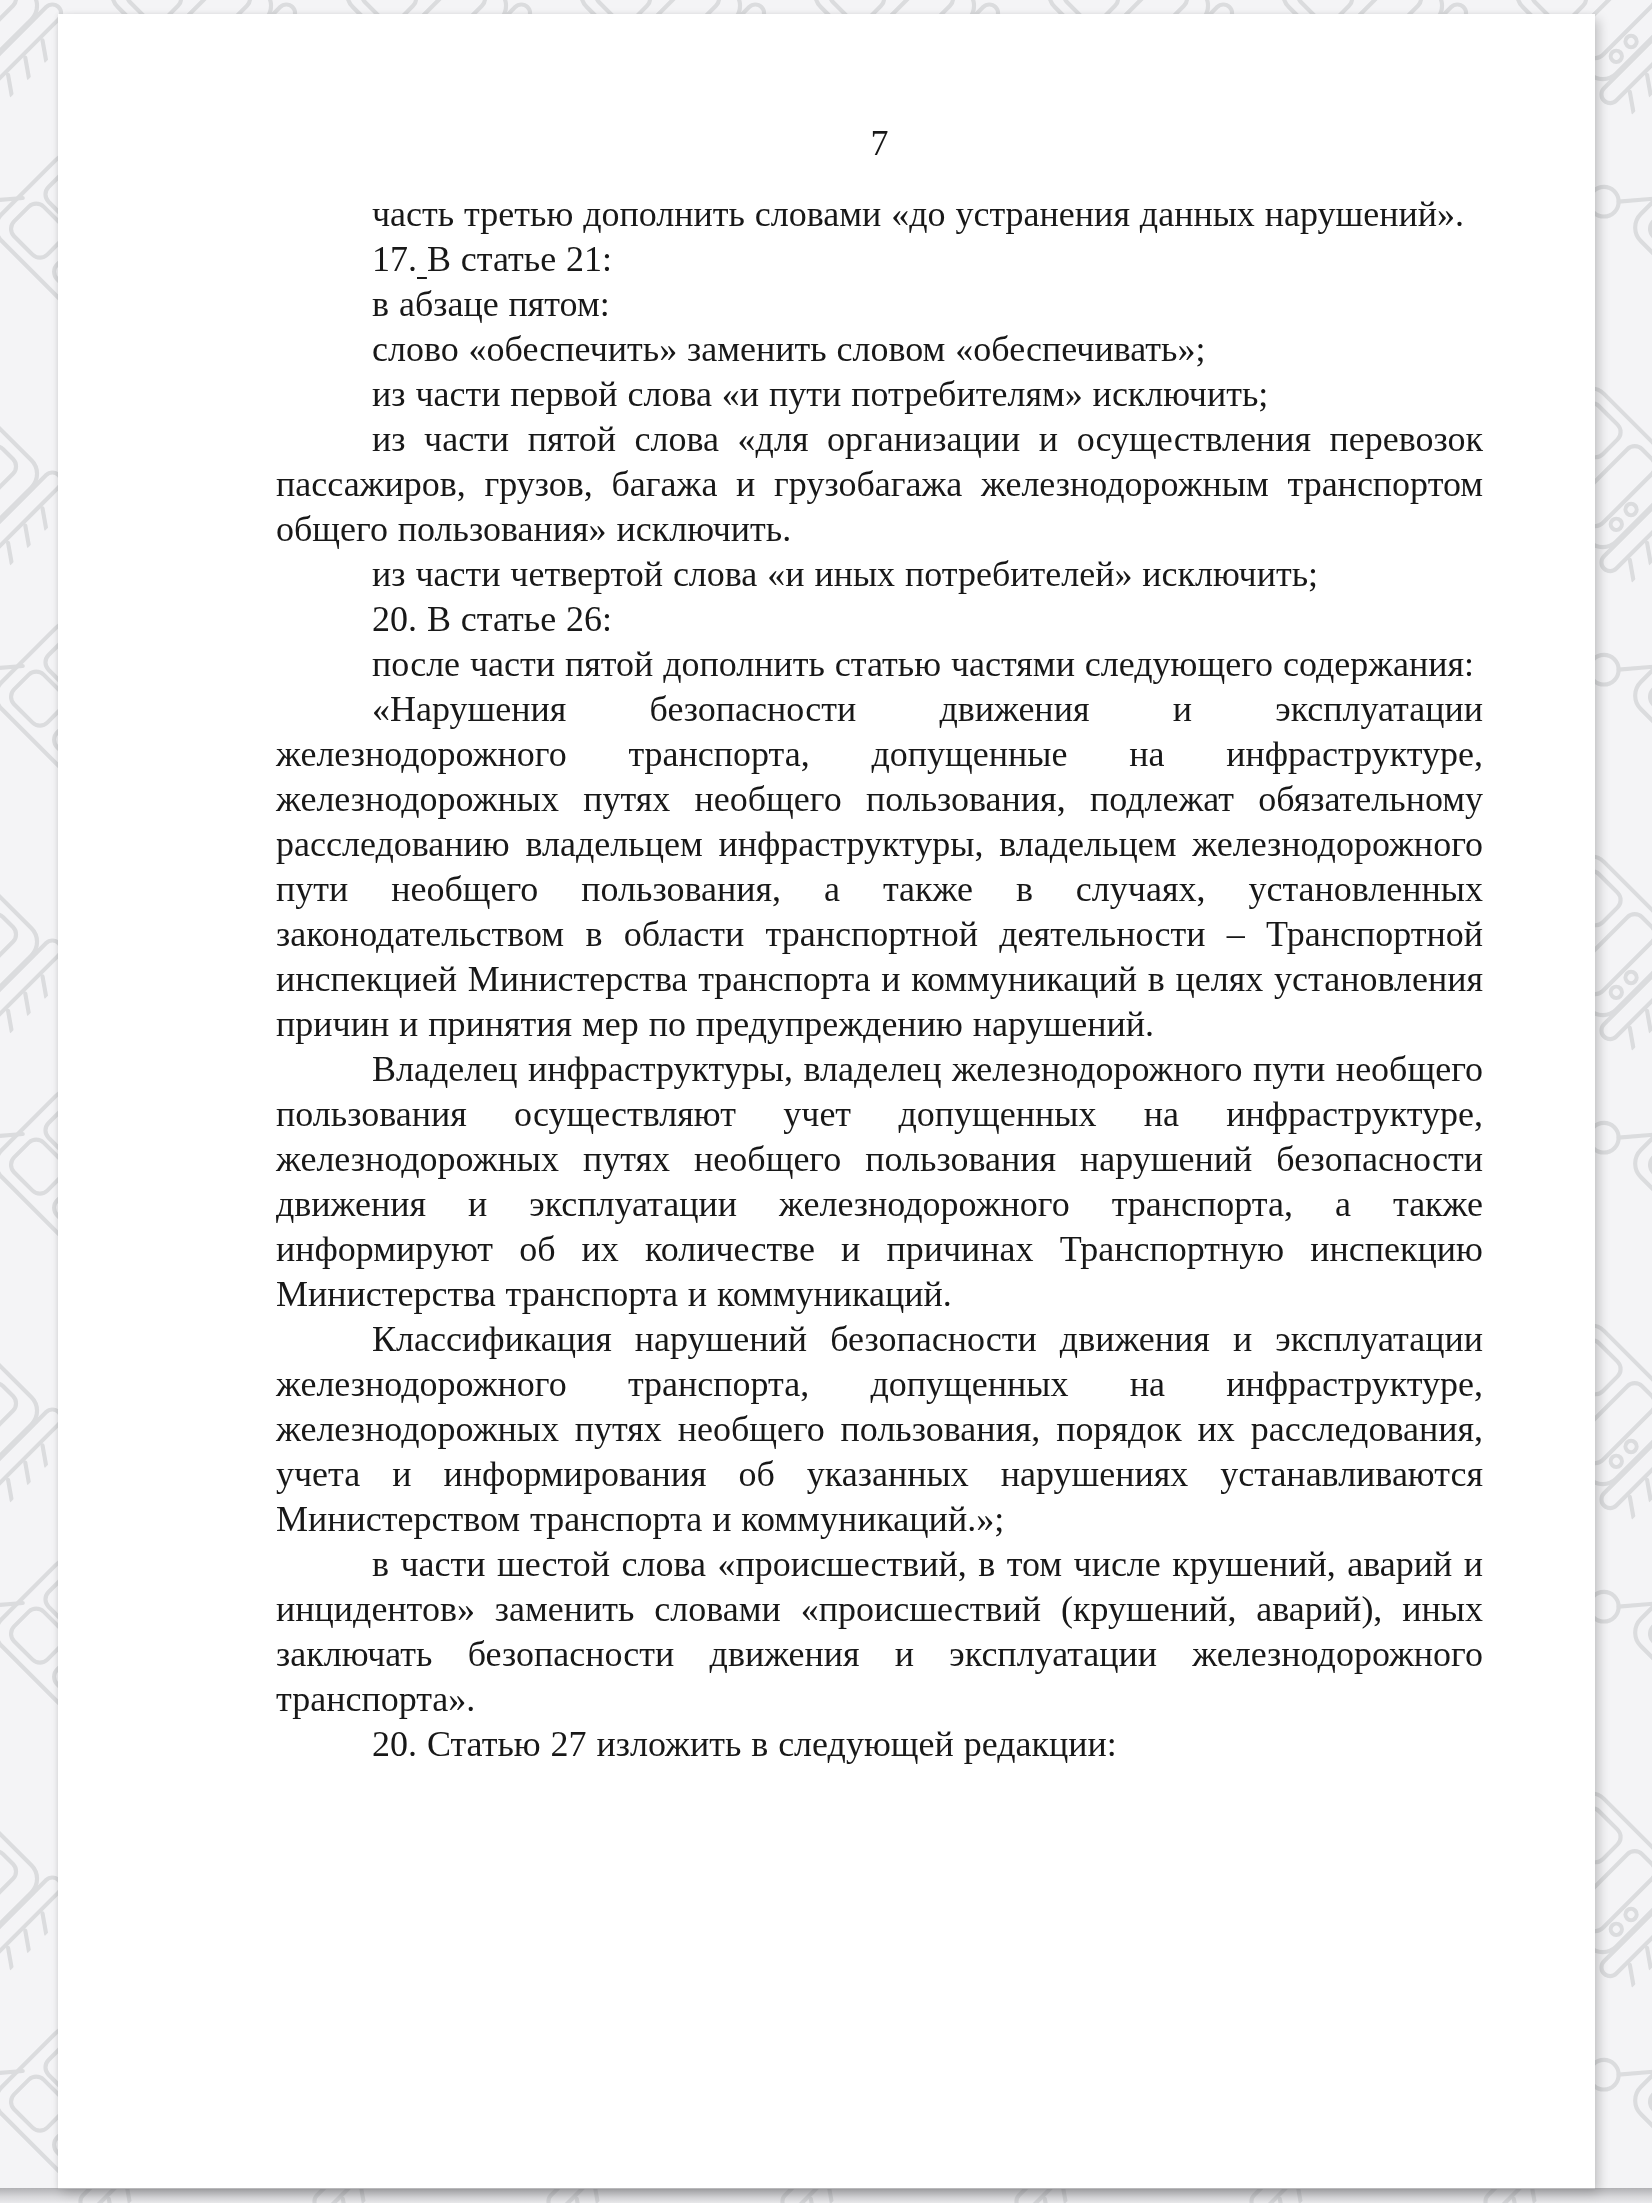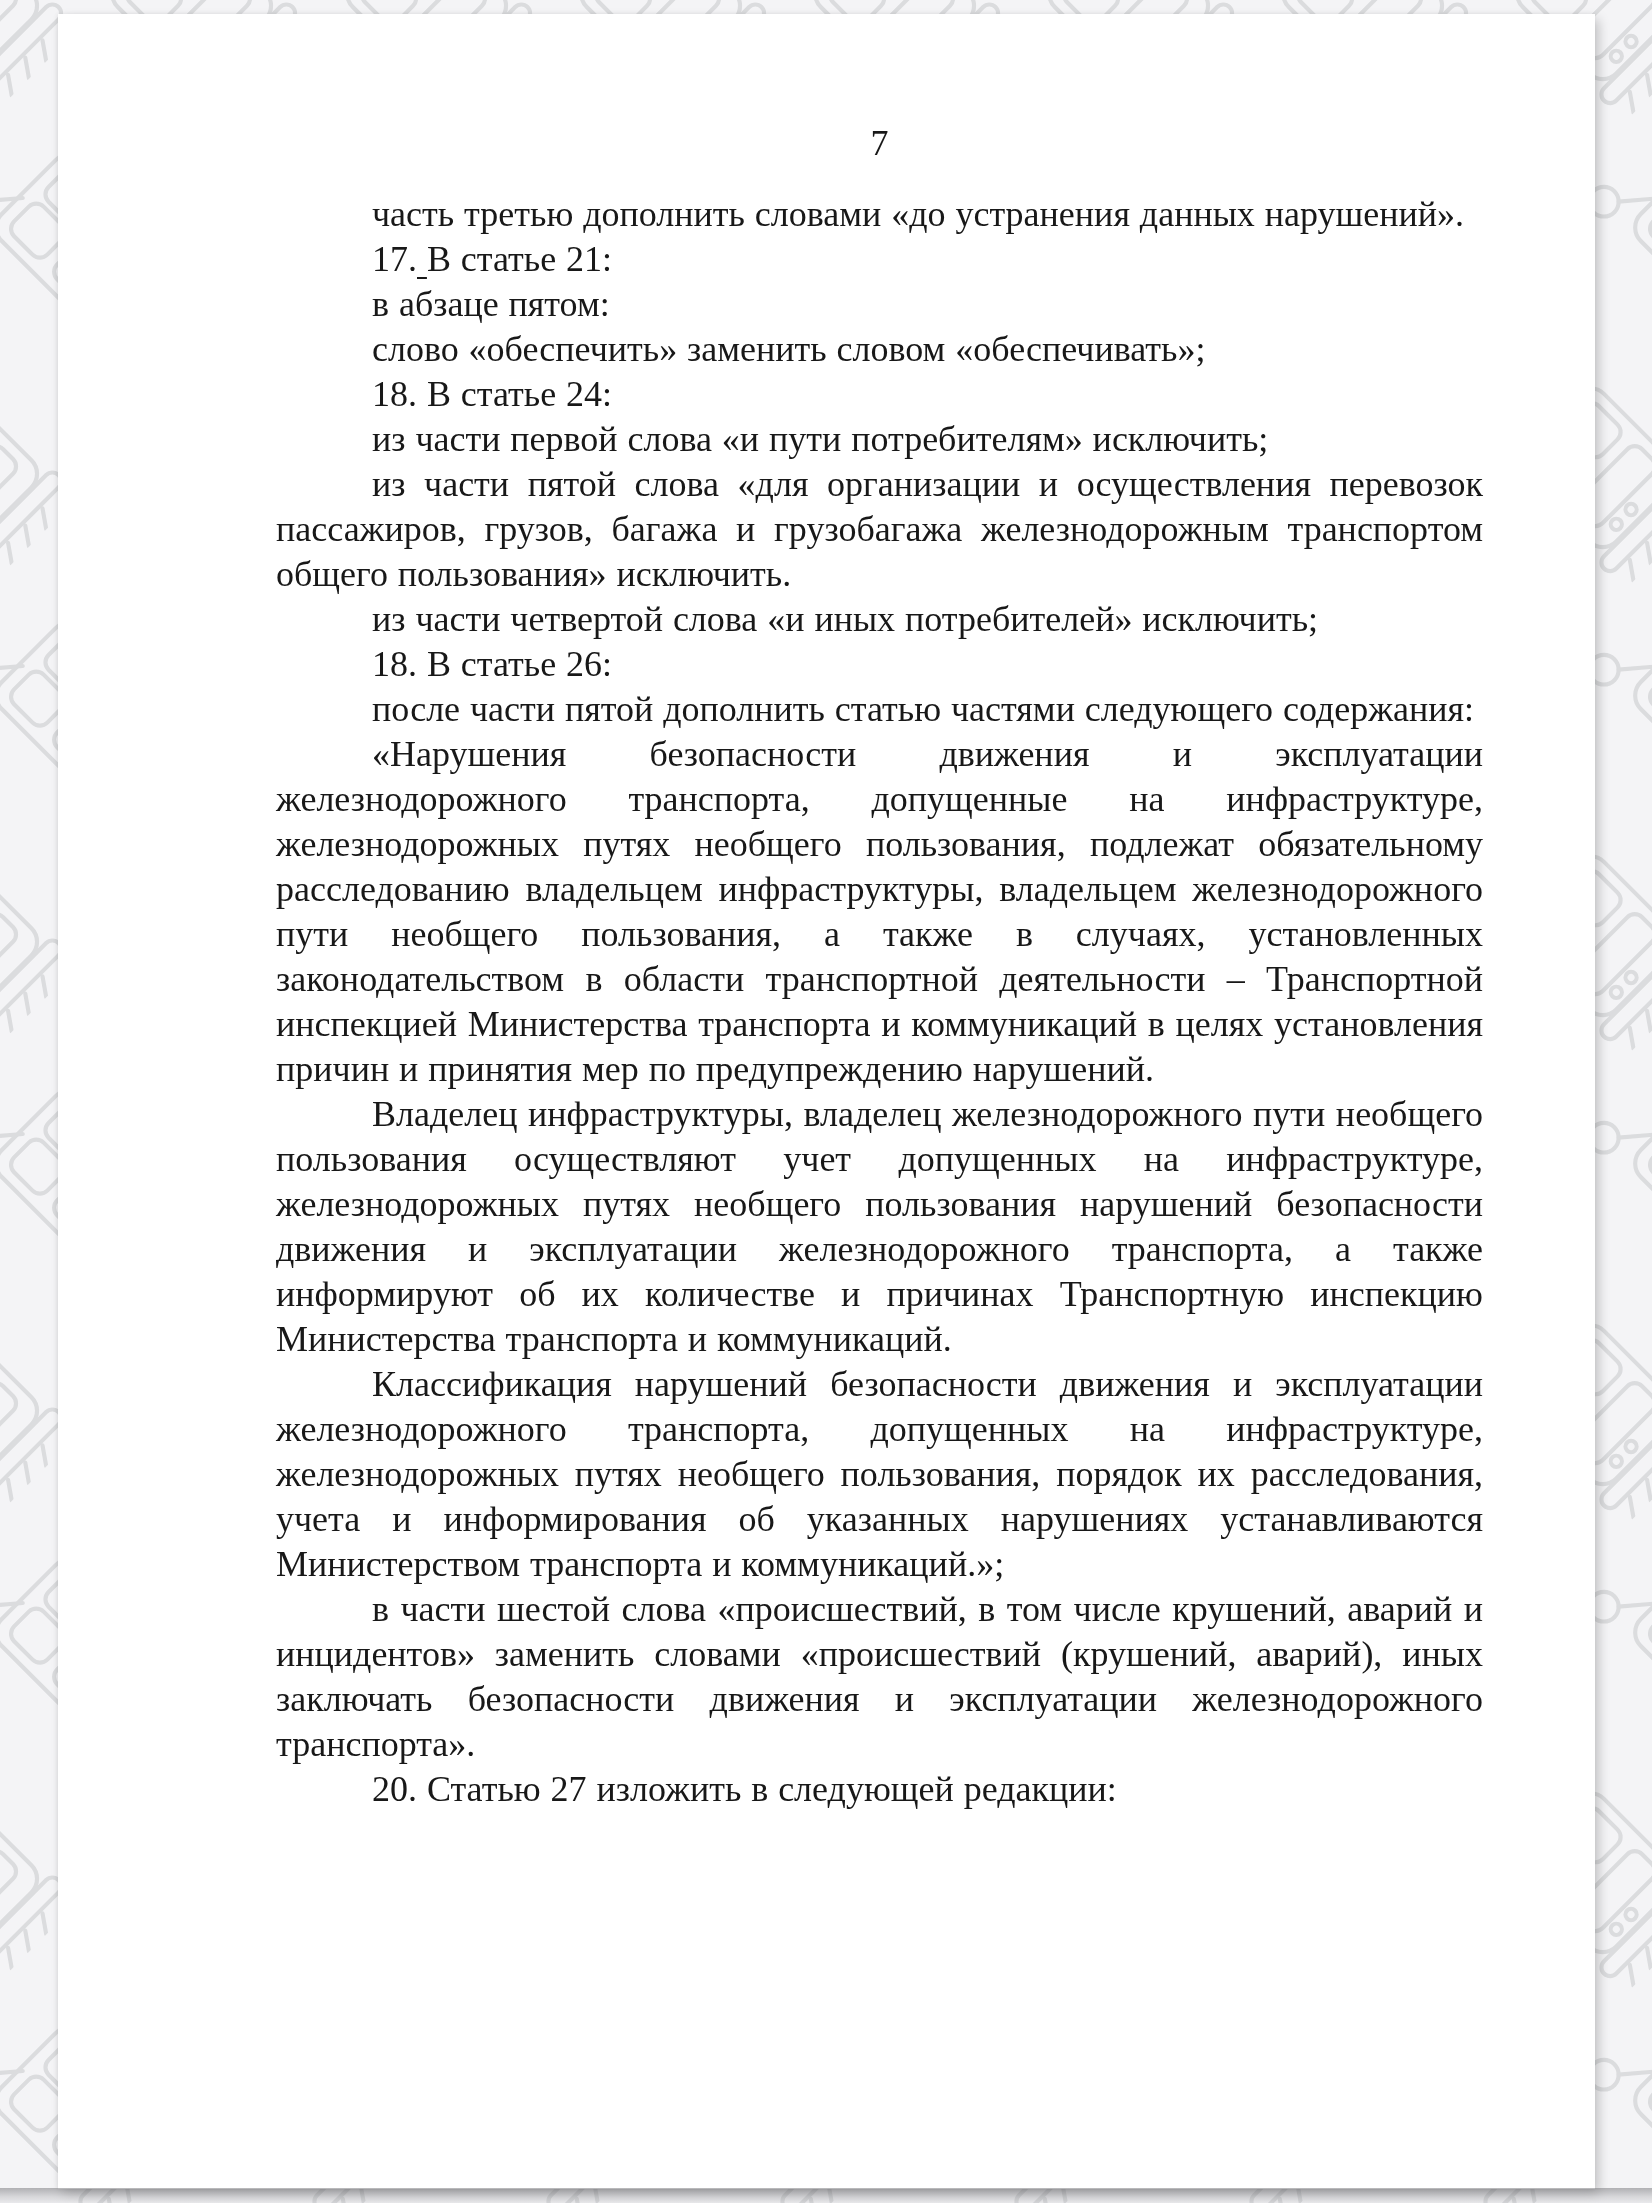--- a/index.html
+++ b/index.html
@@ -1411,25 +1411,24 @@
 
   <div class="page">
     <div class="content">
       <div class="page-number">7</div>
       <div class="head-gap"></div>
       <div class="doc-body" id="docBody">
           <p>часть третью дополнить словами «до устранения данных нарушений».</p>
           <p>17.<span class="uspace">&nbsp;</span>В статье 21:</p>
           <p>в абзаце пятом:</p>
           <p>слово «обеспечить» заменить словом «обеспечивать»;</p>
-          <p>18. В статье 24:</p>
           <p>из части первой слова «и пути потребителям» исключить;</p>
           <p>из части пятой слова «для организации и осуществления перевозок пассажиров, грузов, багажа и грузобагажа железнодорожным транспортом общего пользования» исключить.</p>
           <p>из части четвертой слова «и иных потребителей» исключить;</p>
-          <p>18. В статье 26:</p>
+          <p>20. В статье 26:</p>
           <p>после части пятой дополнить статью частями следующего содержания:</p>
           <p>«Нарушения безопасности движения и эксплуатации железнодорожного транспорта, допущенные на инфраструктуре, железнодорожных путях необщего пользования, подлежат обязательному расследованию владельцем инфраструктуры, владельцем железнодорожного пути необщего пользования, а также в случаях, установленных законодательством в области транспортной деятельности – Транспортной инспекцией Министерства транспорта и коммуникаций в целях установления причин и принятия мер по предупреждению нарушений.</p>
           <p>Владелец инфраструктуры, владелец железнодорожного пути необщего пользования осуществляют учет допущенных на инфраструктуре, железнодорожных путях необщего пользования нарушений безопасности движения и эксплуатации железнодорожного транспорта, а также информируют об их количестве и причинах Транспортную инспекцию Министерства транспорта и коммуникаций.</p>
           <p>Классификация нарушений безопасности движения и эксплуатации железнодорожного транспорта, допущенных на инфраструктуре, железнодорожных путях необщего пользования, порядок их расследования, учета и информирования об указанных нарушениях устанавливаются Министерством транспорта и коммуникаций.»;</p>
           <p>в части шестой слова «происшествий, в том числе крушений, аварий и инцидентов» заменить словами «происшествий (крушений, аварий), иных заключать безопасности движения и эксплуатации железнодорожного транспорта».</p>
           <p>20. Статью 27 изложить в следующей редакции:</p>
         </div>
     </div>
   </div>
 

